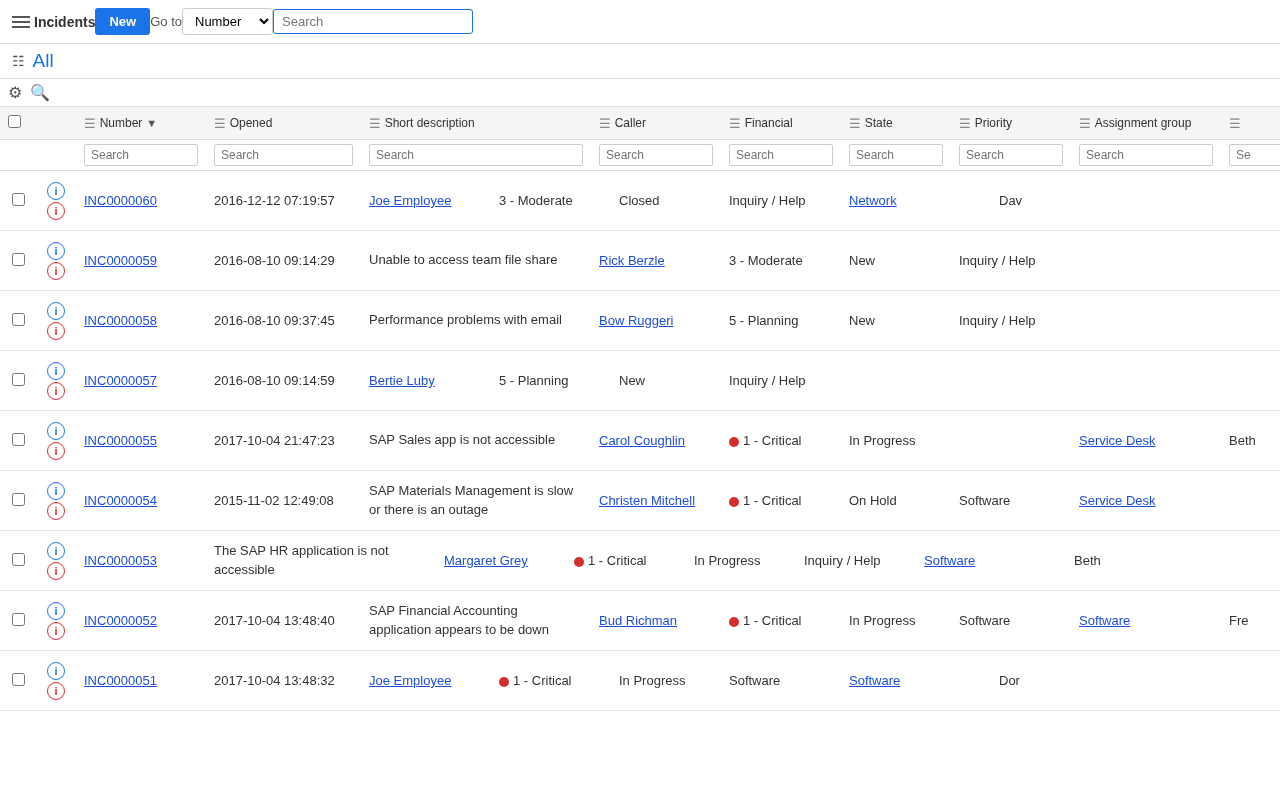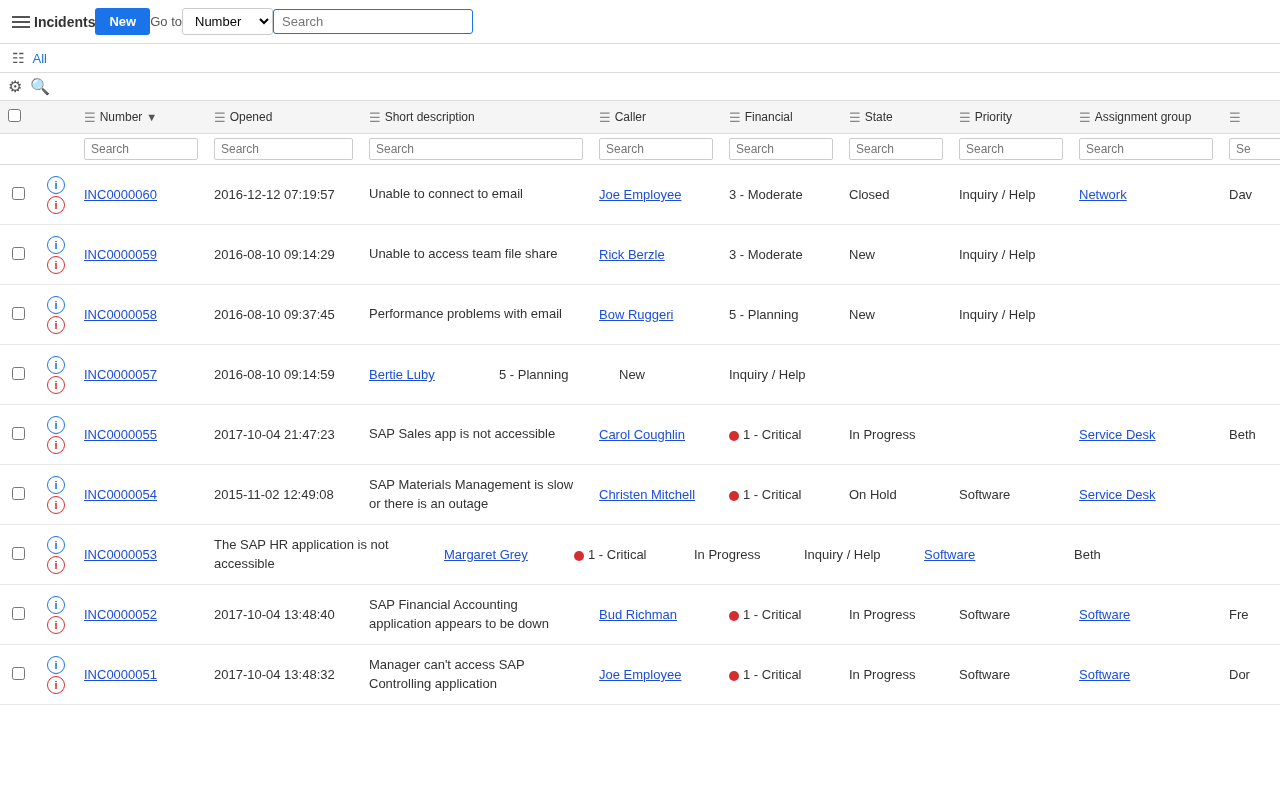--- a/index.html
+++ b/index.html
@@ -40,21 +40,21 @@
 
     
     .filter-bar {
       display: flex;
       align-items: center;
       padding: 6px 12px;
       border-bottom: 1px solid #ddd;
       gap: 8px;
     }
     .filter-icon { color: #555; font-size: 14px; }
-    .all-link { color: #1a73e8; font-size: 13px; cursor: pointer; }
+    .all-link { color: #1a73e8; font-size: 19px; cursor: pointer; }
     .gear-icon, .search-icon-small { font-size: 16px; cursor: pointer; color: #555; }
 
     
     .table-wrapper {
       overflow-x: auto;
       width: 100%;
     }
 
     
     .col-header-row {
@@ -263,21 +263,20 @@
       <input type="checkbox" style="">
     </div>
     <div class="col-actions row-actions">
       <div class="info-icon blue">i</div>
       <div class="info-icon red">i</div>
     </div>
     <div class="col-number cell">
       <span class="link">INC0000060</span>
     </div>
     <div class="col-opened cell">2016-12-12 07:19:57</div>
-    <div class="col-shortdesc cell wrap">Unable to connect to email</div>
     <div class="col-caller cell">
       <span class="link">Joe Employee</span>
     </div>
     <div class="col-priority cell">
       3 - Moderate
     </div>
     <div class="col-state cell">Closed</div>
     <div class="col-category cell">Inquiry / Help</div>
     <div class="col-assignment cell">
       <span class="link">Network</span>
@@ -469,21 +468,20 @@
       <input type="checkbox" style="">
     </div>
     <div class="col-actions row-actions">
       <div class="info-icon blue">i</div>
       <div class="info-icon red">i</div>
     </div>
     <div class="col-number cell">
       <span class="link">INC0000051</span>
     </div>
     <div class="col-opened cell">2017-10-04 13:48:32</div>
-    <div class="col-shortdesc cell wrap">Manager can't access SAP Controlling application</div>
     <div class="col-caller cell">
       <span class="link">Joe Employee</span>
     </div>
     <div class="col-priority cell">
       <span class="priority-dot"></span>1 - Critical
     </div>
     <div class="col-state cell">In Progress</div>
     <div class="col-category cell">Software</div>
     <div class="col-assignment cell">
       <span class="link">Software</span>

